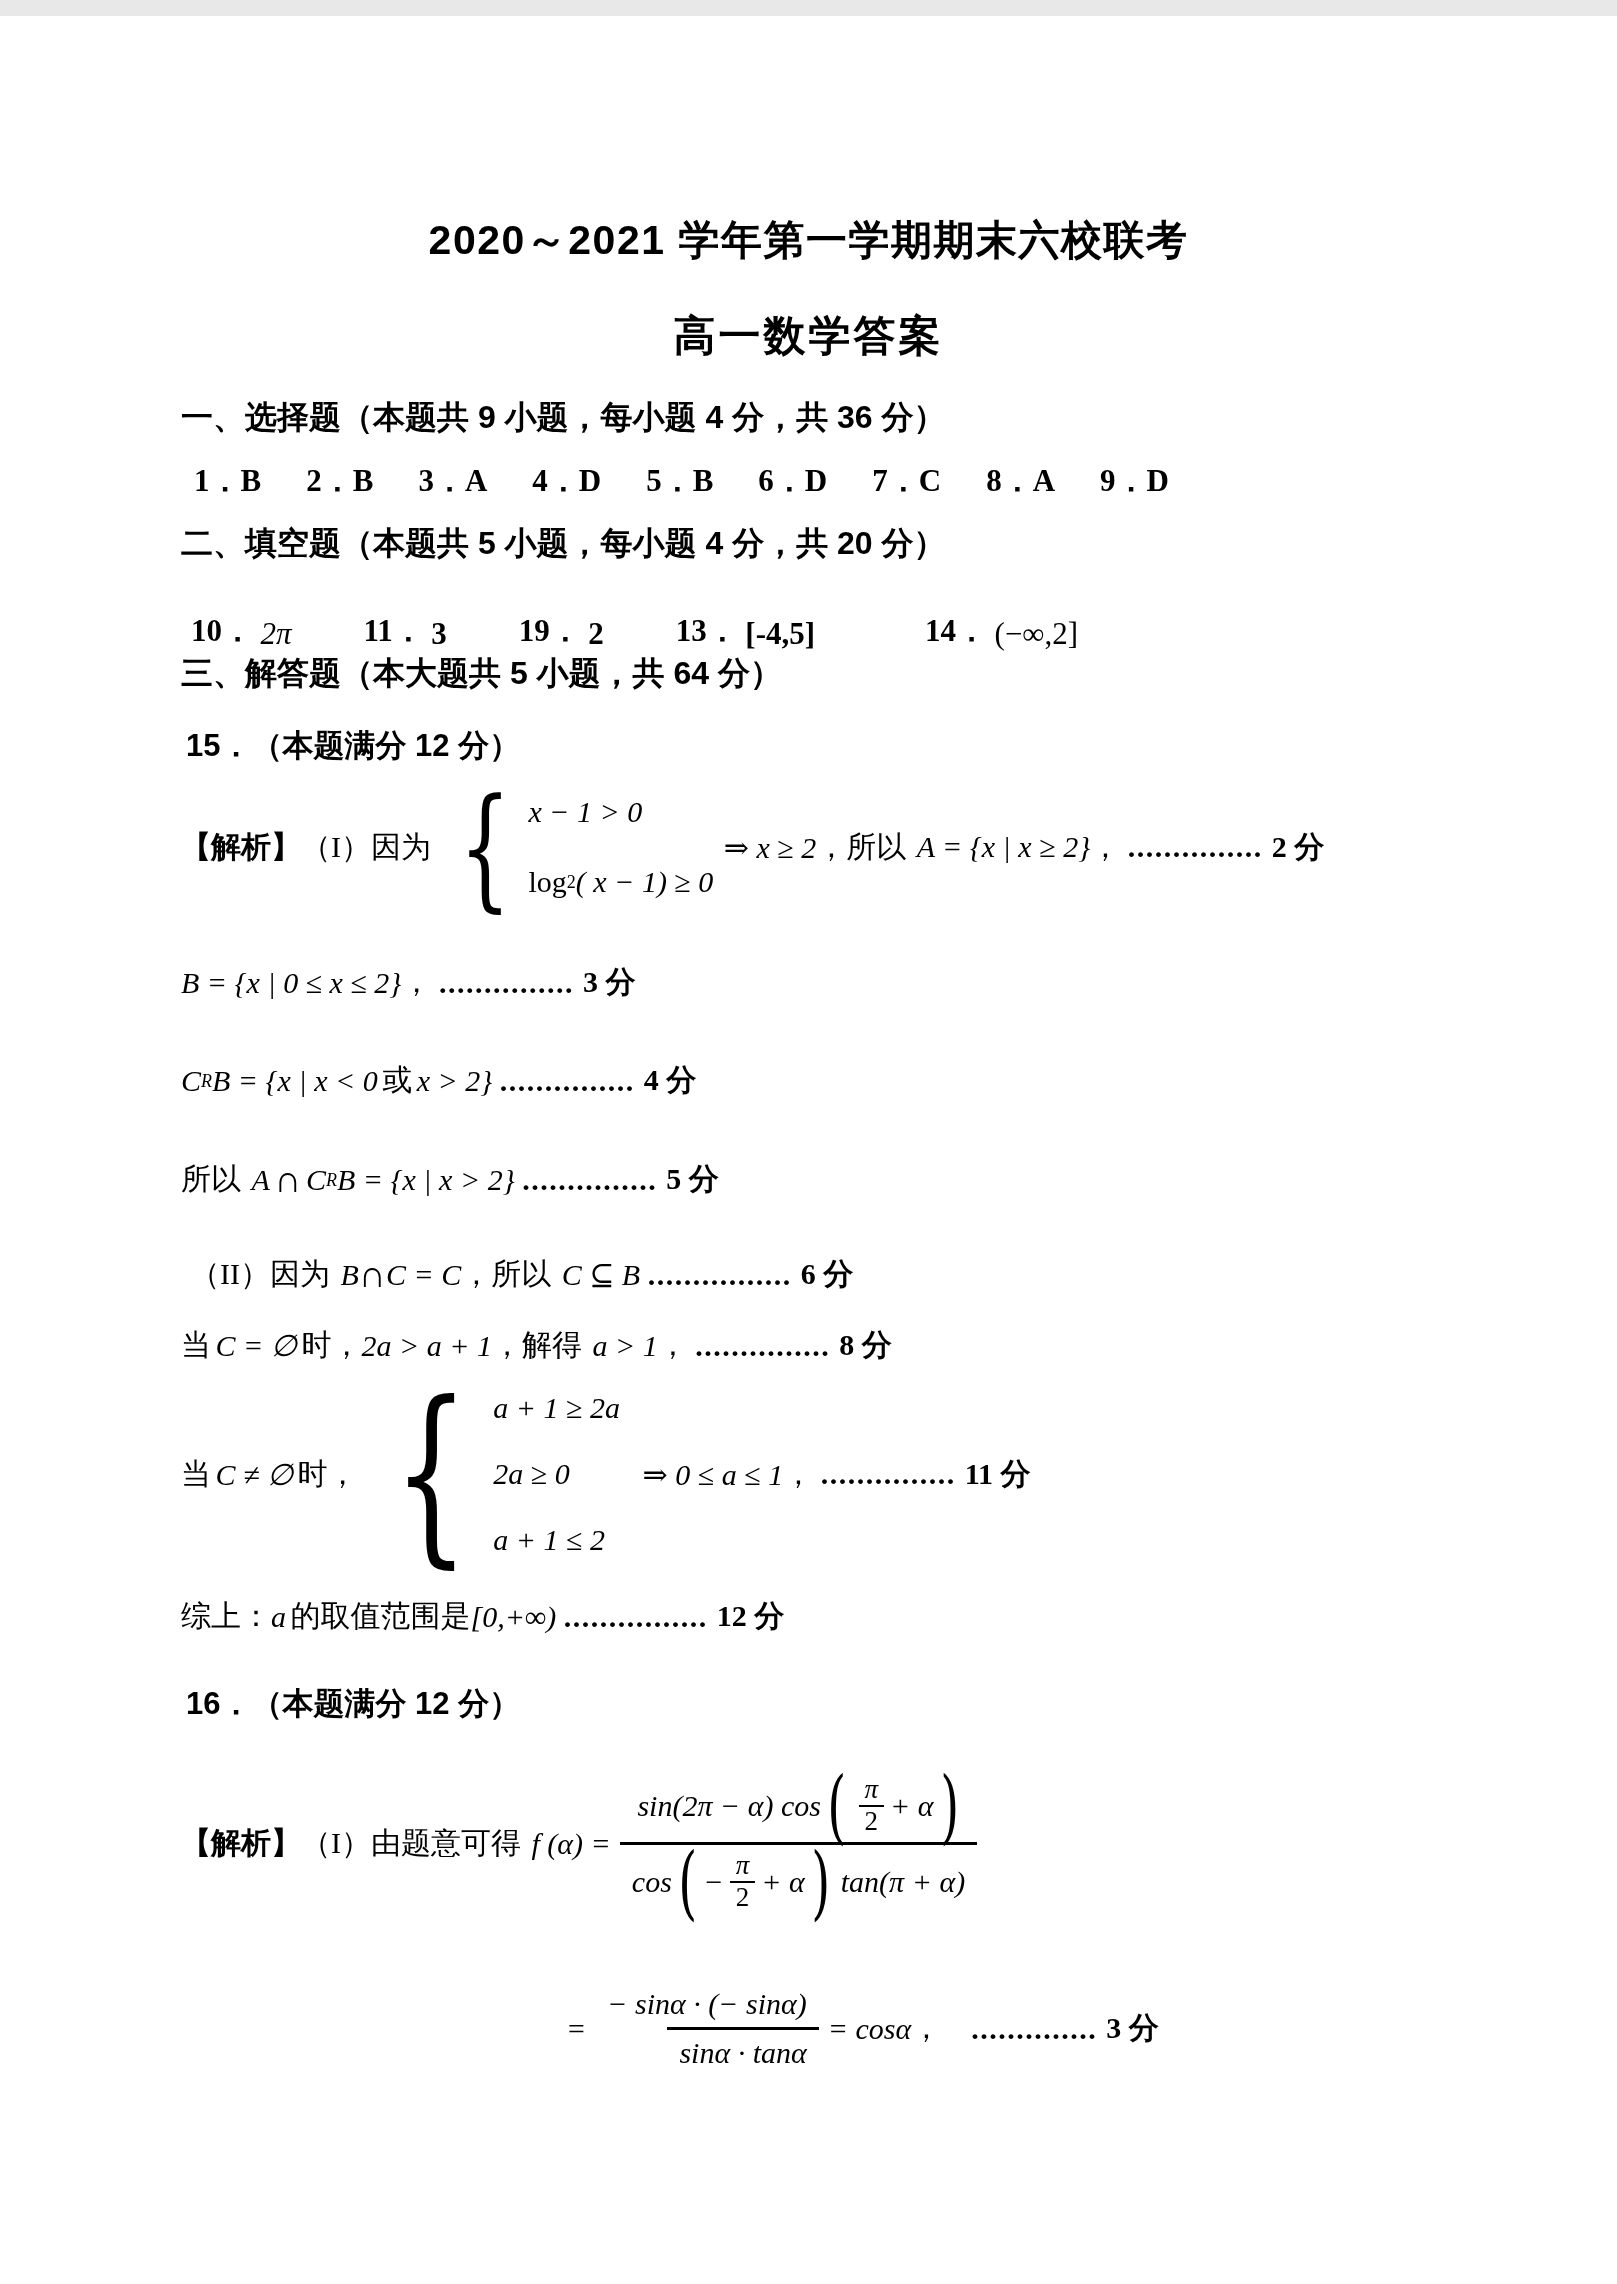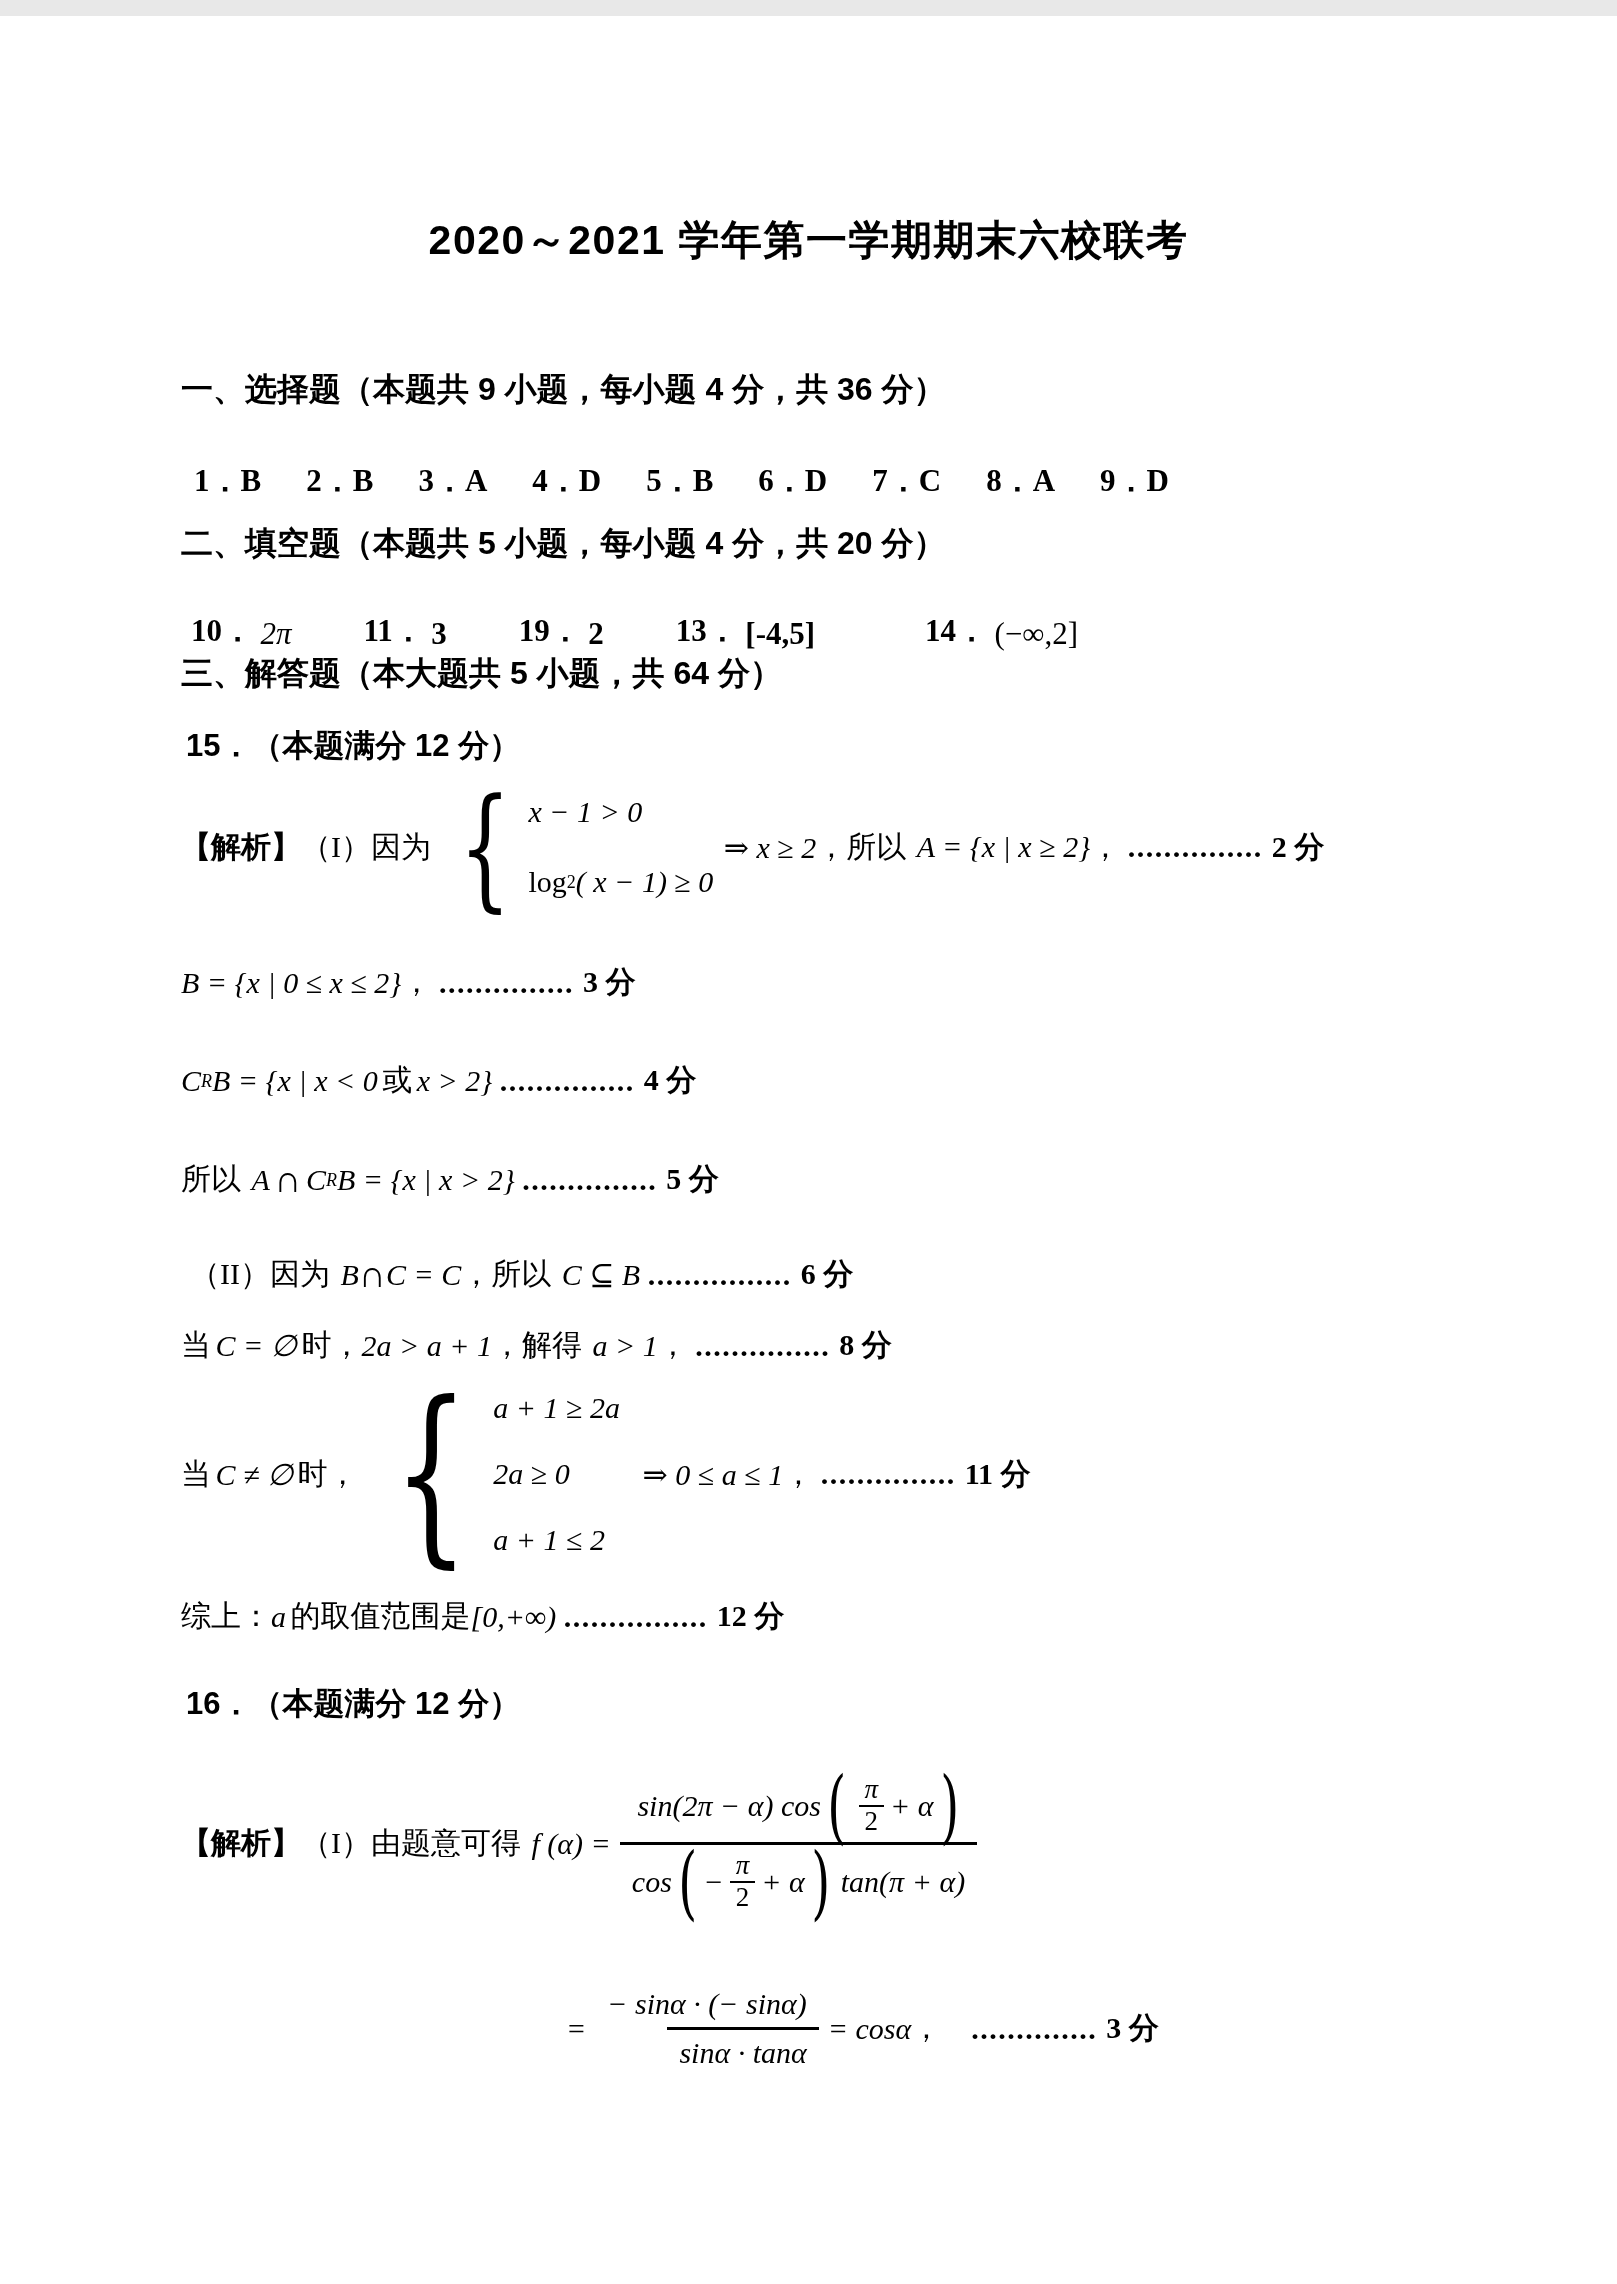--- a/index.html
+++ b/index.html
@@ -69,22 +69,23 @@
     font-weight:bold; font-size:29px;
     font-family:"Liberation Sans","DejaVu Sans",sans-serif;
   }
 </style>
 </head>
 <body>
 
 <div class="page">
 
   <div class="title t1">2020～2021 学年第一学期期末六校联考</div>
-
-  <div class="line h" style="top:352px;">一、选择题（本题共 9 小题，每小题 4 分，共 36 分）</div>
+  <div class="title t2">高一数学答案</div>
+
+  <div class="line h" style="top:380px;">一、选择题（本题共 9 小题，每小题 4 分，共 36 分）</div>
 
   <div class="line choices" style="top:444px; left:194px;">
     <span>1．B</span>
     <span>2．B</span>
     <span>3．A</span>
     <span>4．D</span>
     <span>5．B</span>
     <span>6．D</span>
     <span>7．C</span>
     <span>8．A</span>

